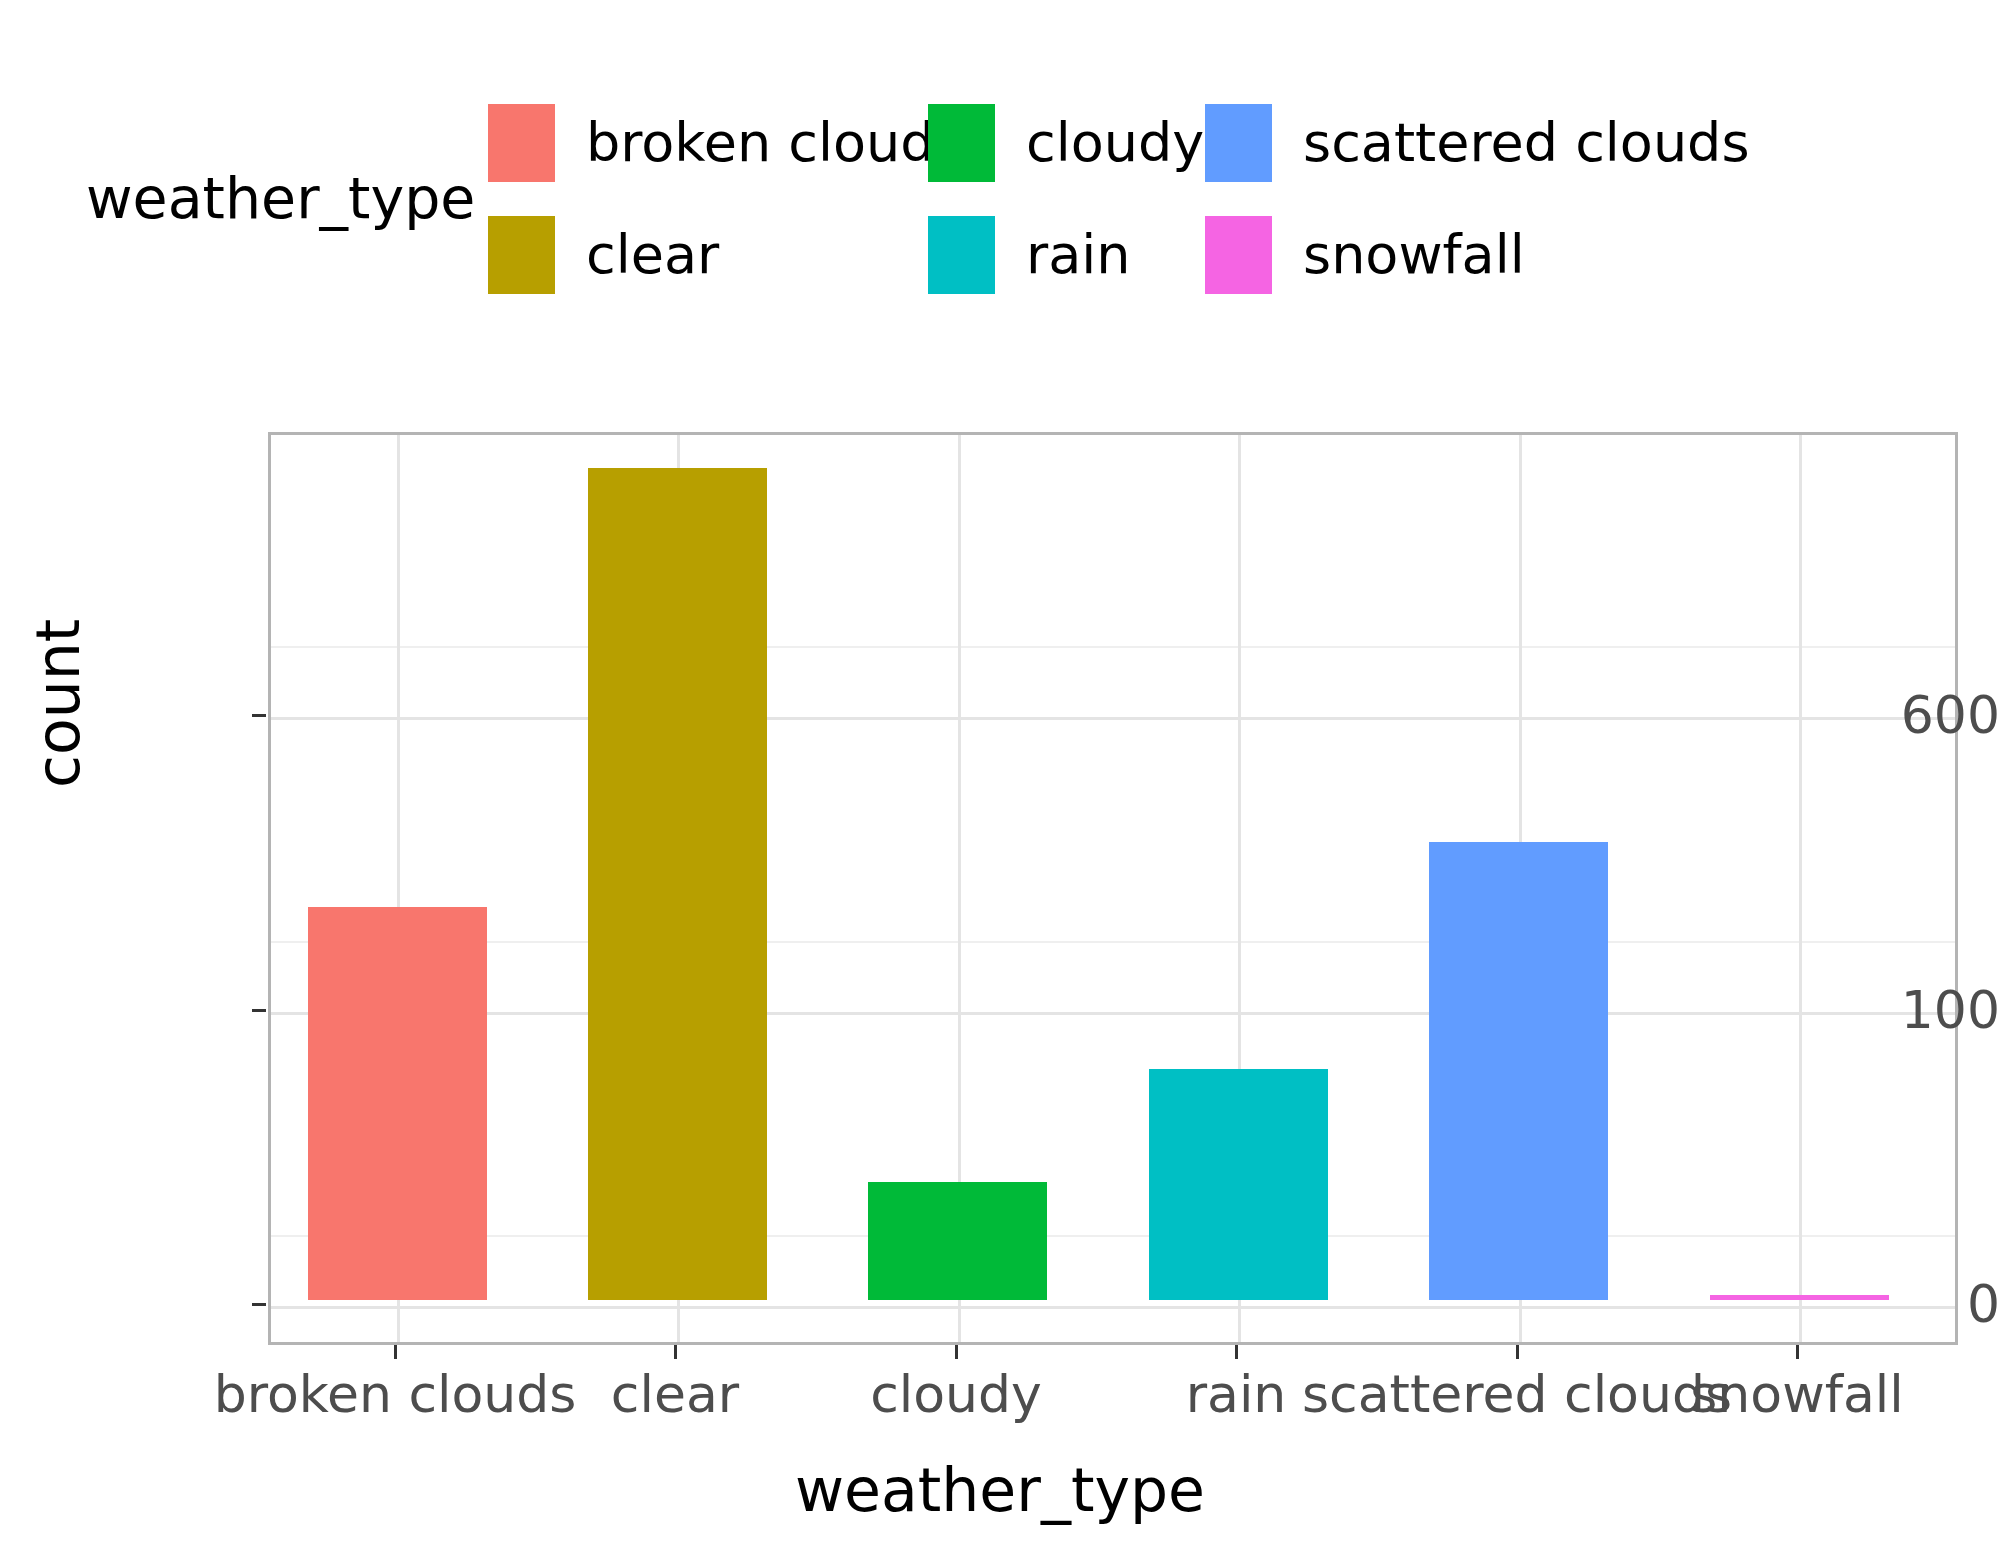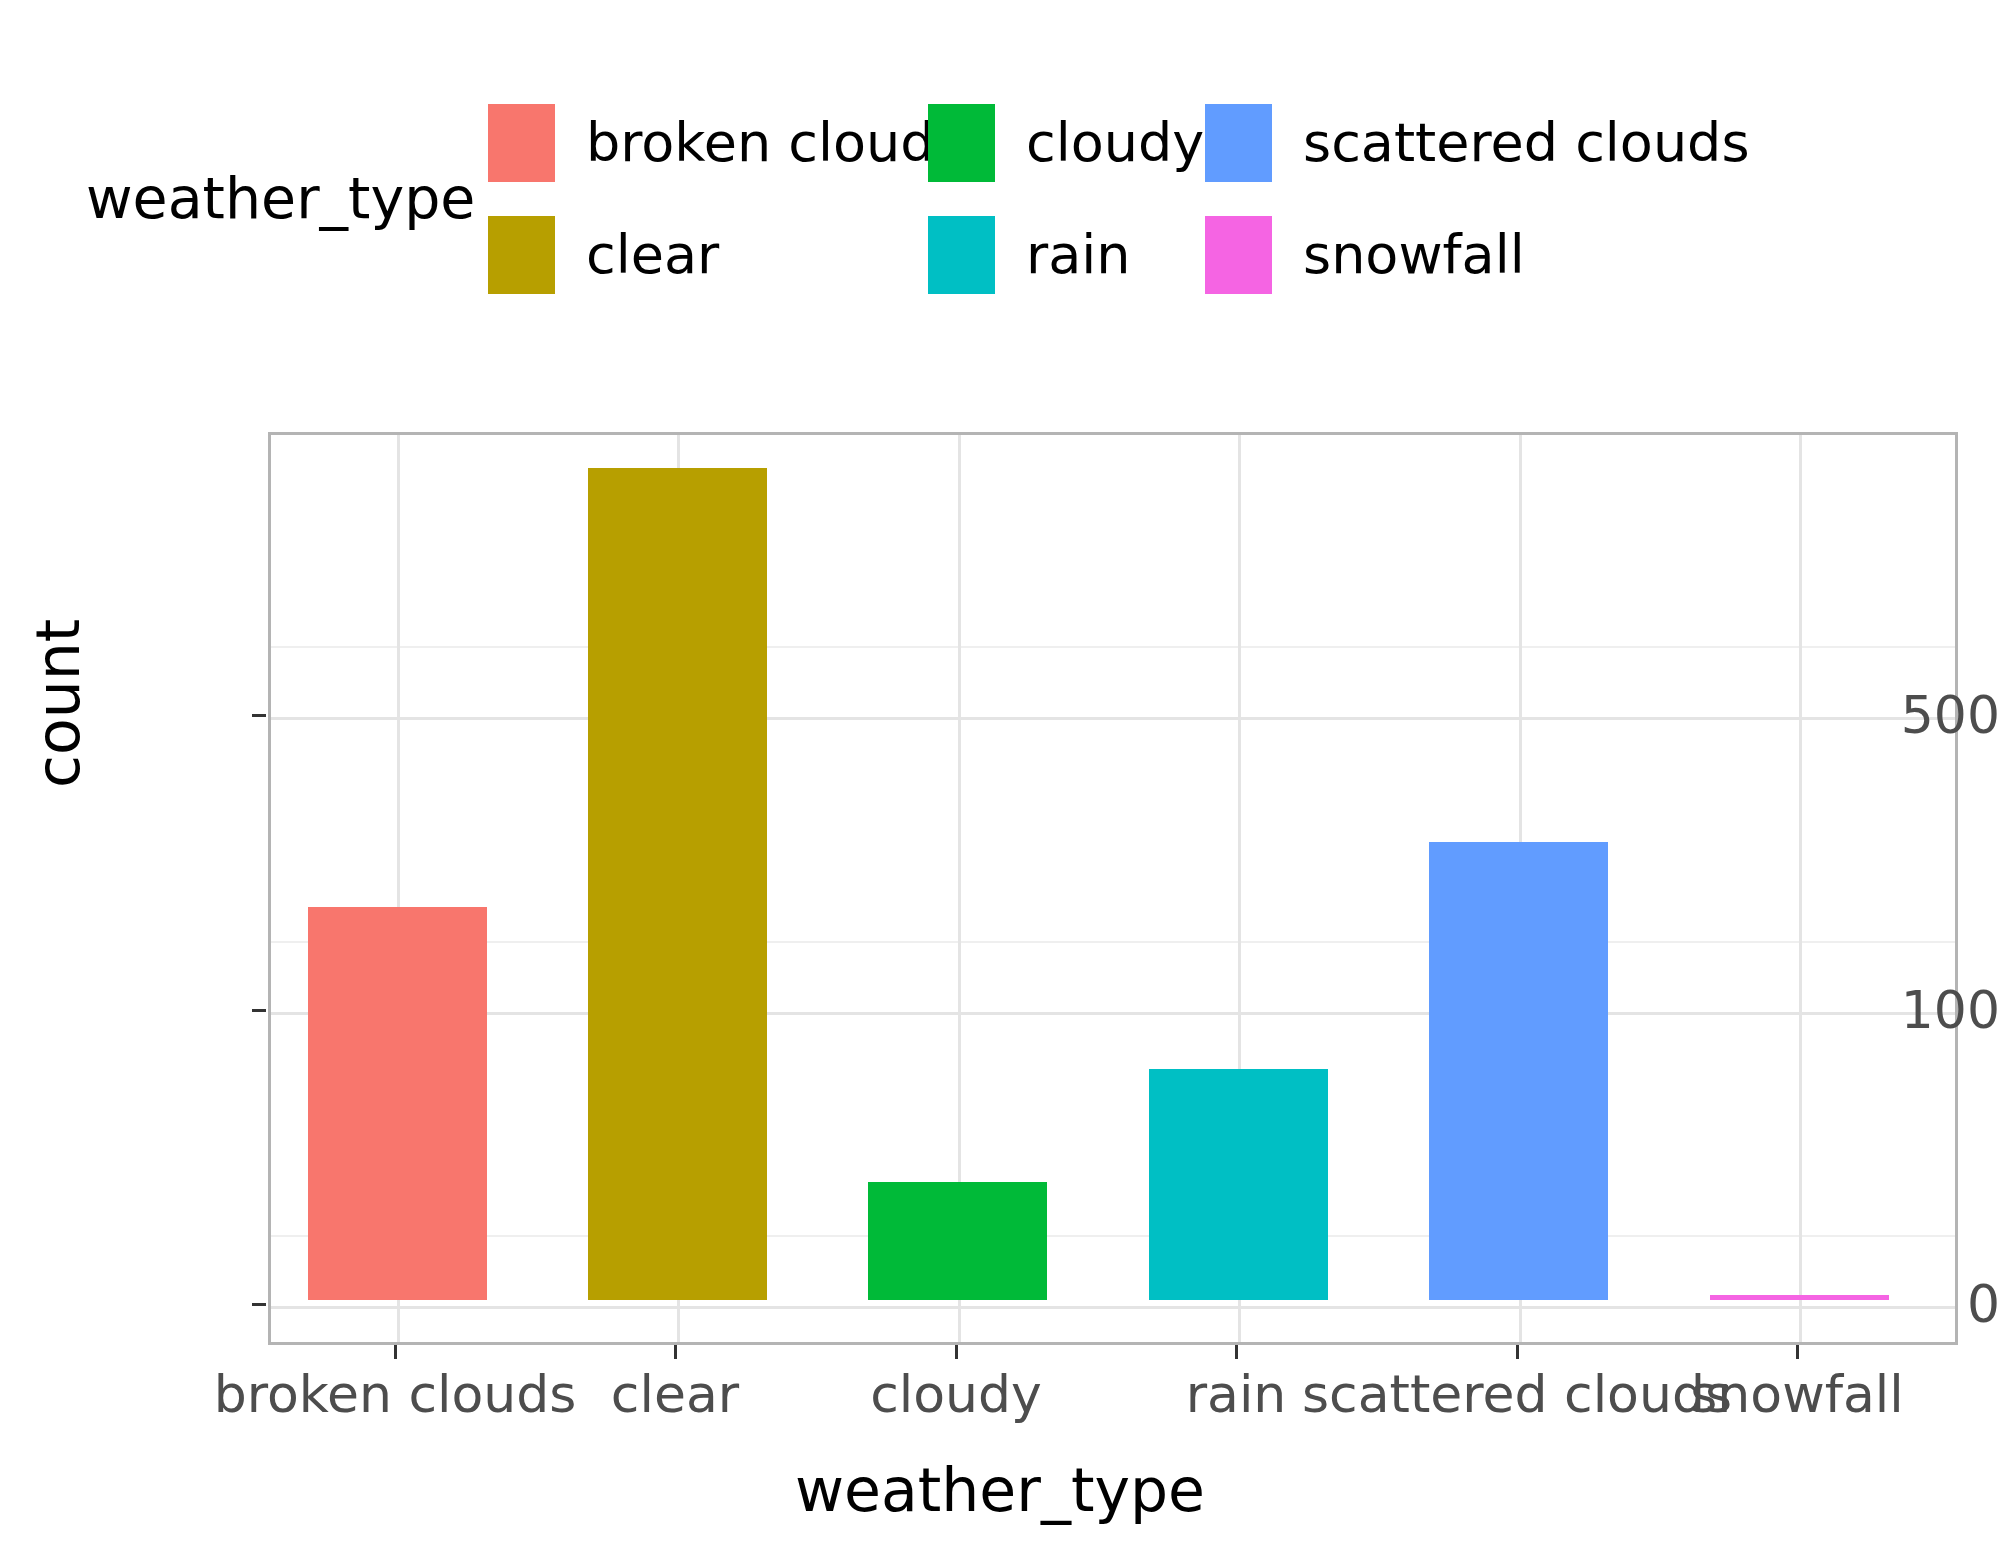--- a/index.html
+++ b/index.html
@@ -199,21 +199,21 @@
       <div class="bar" style="left:37px;   width:179px; bottom:42px; height:393px;  background:#F8766D;"></div>
       <div class="bar" style="left:317px;  width:179px; bottom:42px; height:832px;  background:#B79F00;"></div>
       <div class="bar" style="left:597px;  width:179px; bottom:42px; height:118px;  background:#00BA38;"></div>
       <div class="bar" style="left:878px;  width:179px; bottom:42px; height:231px;  background:#00BFC4;"></div>
       <div class="bar" style="left:1158px; width:179px; bottom:42px; height:458px;  background:#619CFF;"></div>
       <div class="bar" style="left:1439px; width:179px; bottom:42px; height:5px;    background:#F564E3;"></div>
     </div>
 
     <div class="ytick-label" style="width:228px; top:1270px;">0</div>
     <div class="ytick-label" style="width:228px; top:976px;">100</div>
-    <div class="ytick-label" style="width:228px; top:681px;">500</div>
+    <div class="ytick-label" style="width:228px; top:681px;">600</div>
 
     <div class="ytick-mark" style="left:252px; top:1295px;"></div>
     <div class="ytick-mark" style="left:252px; top:1001px;"></div>
     <div class="ytick-mark" style="left:252px; top:706px;"></div>
 
     <div class="xtick-mark" style="left:394px;  top:1337px;"></div>
     <div class="xtick-mark" style="left:674px;  top:1337px;"></div>
     <div class="xtick-mark" style="left:955px;  top:1337px;"></div>
     <div class="xtick-mark" style="left:1235px; top:1337px;"></div>
     <div class="xtick-mark" style="left:1516px; top:1337px;"></div>

